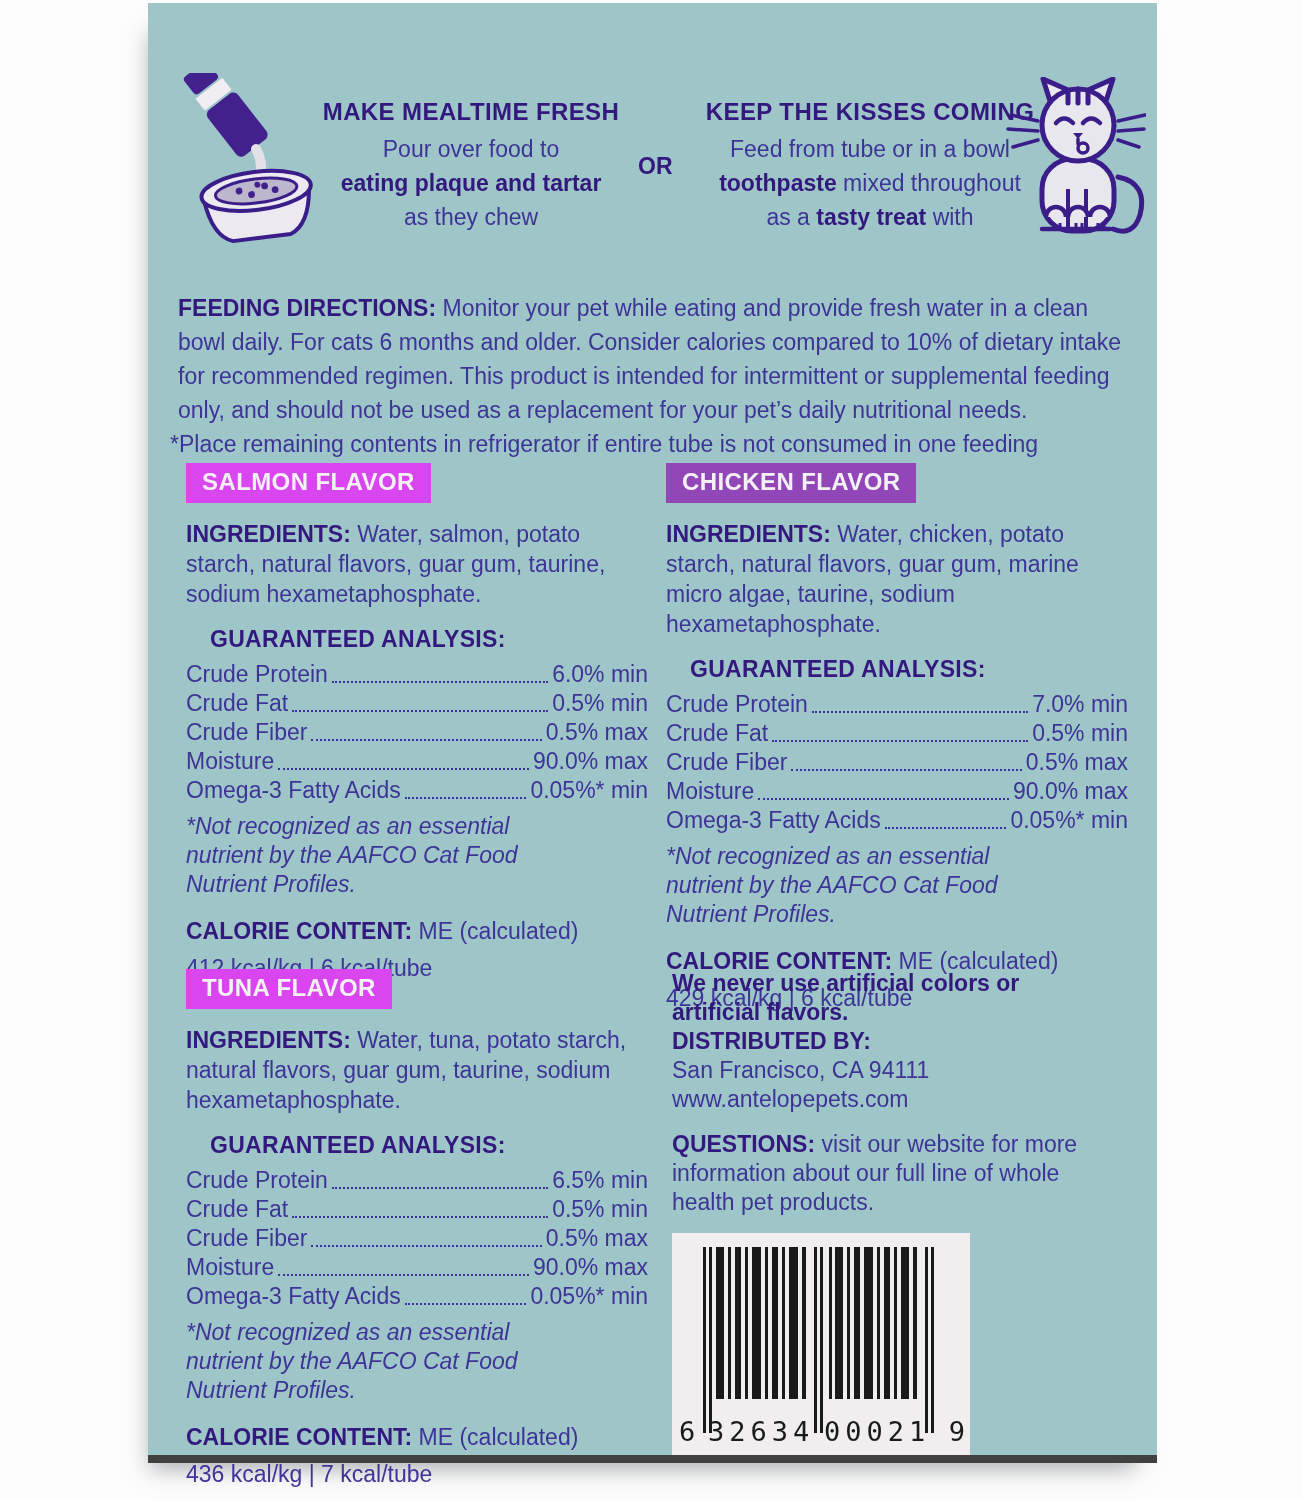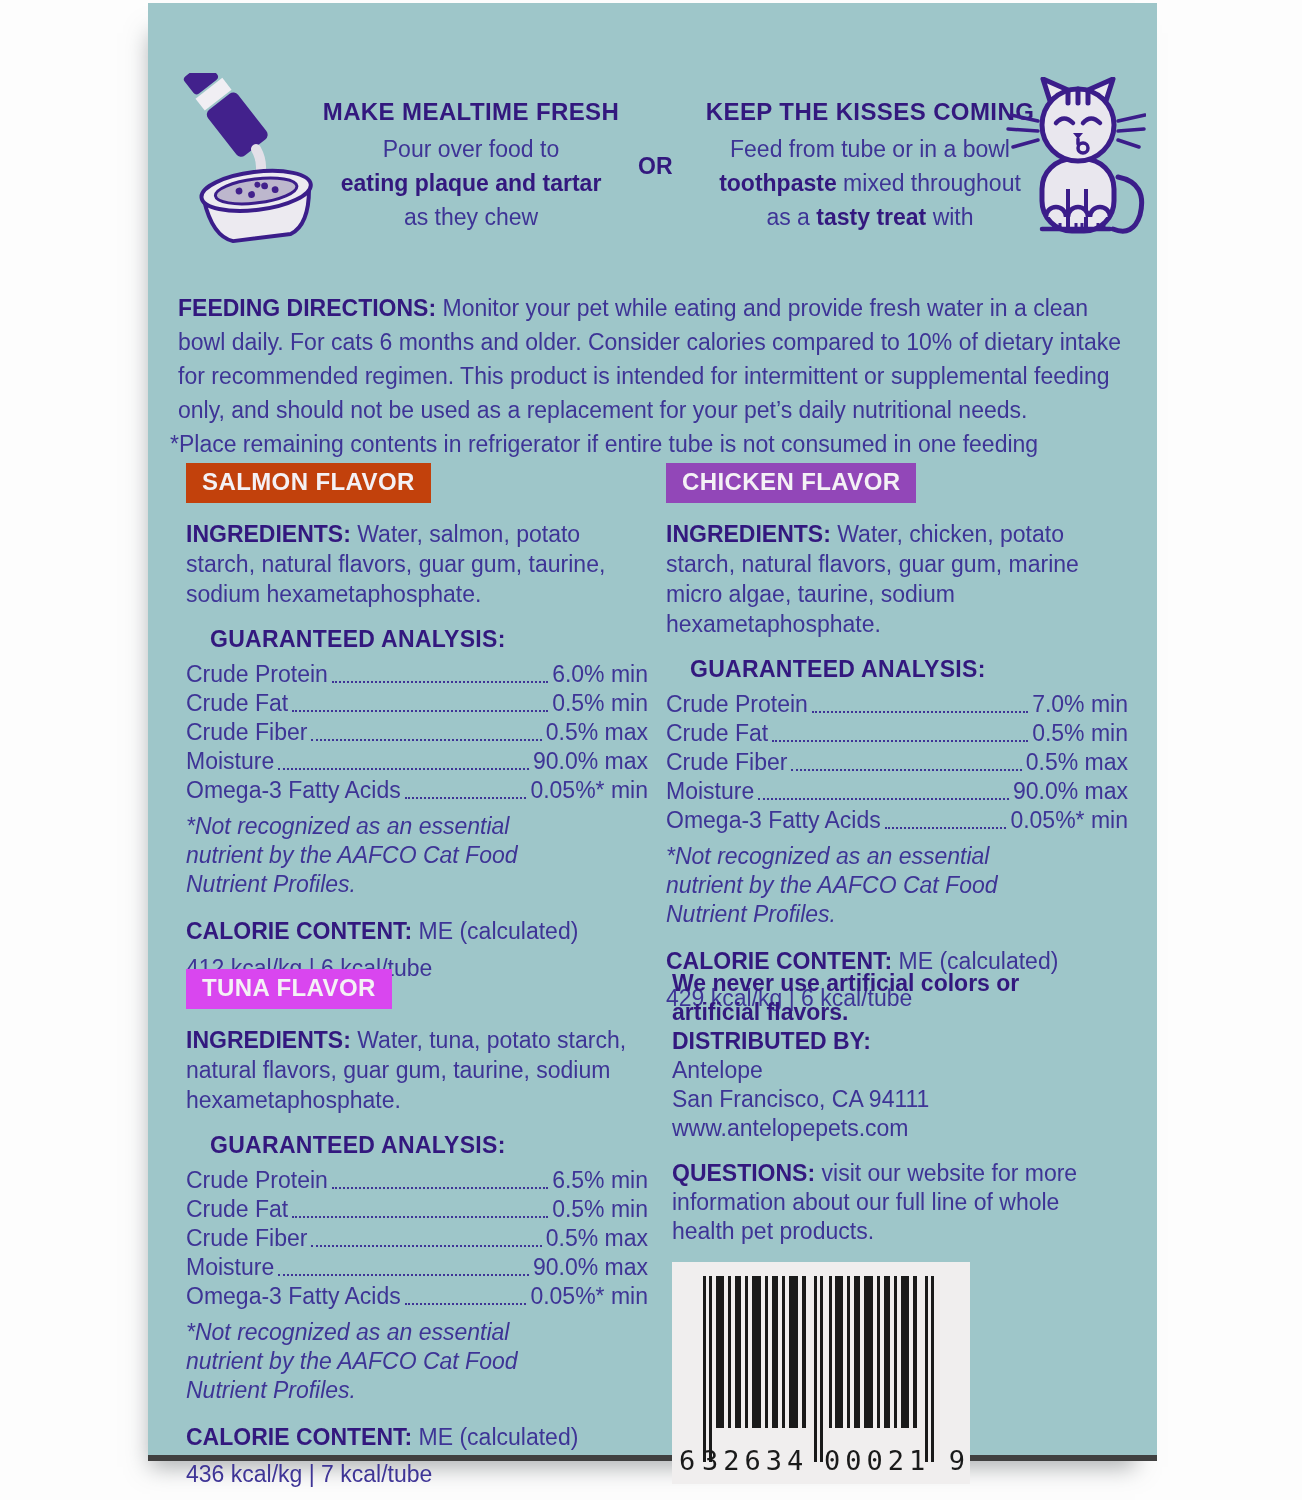--- a/index.html
+++ b/index.html
@@ -5,21 +5,21 @@
   html,body{margin:0;padding:0;}
   body{
     width:1302px;height:1500px;background:#fdfdfd;
     font-family:"Liberation Sans", sans-serif;
     -webkit-font-smoothing:antialiased;
   }
   .stage{position:relative;width:1302px;height:1500px;overflow:hidden;}
   .package{
     position:absolute;left:148px;top:3px;width:1009px;height:1452px;
     background:#9ec6c9;
-    border-bottom:6px solid #404040;
+    border-bottom:8px solid #404040;
     box-shadow:-10px 18px 22px -12px rgba(90,95,100,.5);
   }
   
   .top-text{
     position:absolute;text-align:center;
     color:#3e3496;font-size:23px;line-height:34px;
   }
   .top-text.left{left:158px;top:92px;width:330px;}
   .top-text.right{left:552px;top:92px;width:340px;}
   .top-title{font-size:24px;font-weight:800;color:#33187e;letter-spacing:.4px;margin-bottom:3px;}
@@ -42,21 +42,21 @@
   .feeding-note{margin-left:-8px;}
   
   .flavor{position:absolute;width:462px;color:#3e3496;font-size:23px;}
   #flavor-salmon{left:38px;top:460px;}
   #flavor-chicken{left:518px;top:460px;}
   #flavor-tuna{left:38px;top:966px;}
   .badge{
     display:inline-block;padding:5px 16px 7px;margin:0;
     font-size:24px;font-weight:800;color:#f4f1f5;letter-spacing:.4px;
   }
-  .badge-salmon{background:#c2410c;}
+  .badge-salmon{background:#d946ef;}
   .badge-chicken{background:#9247b8;}
   .badge-tuna{background:#d946ef;}
   .ingredients{margin:16px 0 0;line-height:30px;}
   .ga-title{margin-top:17px;font-weight:800;color:#33187e;letter-spacing:.3px;margin-left:24px;}
   .ga-rows{margin-top:7px;}
   .ga-row{display:flex;align-items:flex-end;line-height:29px;}
   .ga-row .dots{flex:1;border-bottom:2.5px dotted #3e3496;margin:0 4px 6px;}
   .ga-row .val{white-space:nowrap;}
   .footnote{margin-top:7px;font-style:italic;max-width:335px;line-height:29px;}
   .calorie{margin:17px 0 0;line-height:30px;}
@@ -72,21 +72,21 @@
     position:relative;margin-top:16px;width:298px;height:222px;
     background:#f0eeee;
   }
   .barcode svg{position:absolute;left:31px;top:14px;}
   .bc-digit{
     position:absolute;bottom:9px;
     font-family:"DejaVu Sans Mono", monospace;
     font-size:27px;color:#1a1a1a;
   }
   .bc-d1{left:7px;}
-  .bc-d2{left:30px;width:102px;text-align:right;letter-spacing:5px;}
+  .bc-d2{left:36px;width:102px;text-align:right;letter-spacing:5px;}
   .bc-d3{left:152px;width:102px;text-align:center;letter-spacing:5px;}
   .bc-d4{right:5px;}
 </style>
 </head>
 <body>
 
 <div class="stage">
   <div class="package">
 
     <svg class="icon-svg tube-icon" width="165" height="180" viewBox="0 0 165 180">
@@ -256,21 +256,20 @@
           </div>
       </div>
       <div class="footnote">*Not recognized as an essential nutrient by the AAFCO Cat Food Nutrient Profiles.</div>
       <p class="calorie"><span class="label-bold">CALORIE CONTENT:</span><span> ME (calculated)</span></p>
       <div class="calorie-value">436 kcal/kg | 7 kcal/tube</div>
     </section>
 
     <div class="footer-col">
       <div class="claim">We never use artificial colors or artificial flavors.</div>
       <div class="dist-label">DISTRIBUTED BY:</div>
-      <p class="dist-line">Antelope</p>
       <p class="dist-line">San Francisco, CA 94111</p>
       <p class="dist-line">www.antelopepets.com</p>
       <div class="questions"><span class="label-bold">QUESTIONS:</span><span> visit our website for more information about our full line of whole health pet products.</span></div>
 
       <div class="barcode">
         <svg width="236" height="186" viewBox="0 0 236 186">
           <g fill="#1a1a1a">
             <rect x="0" y="0" width="3" height="186"></rect>
               <rect x="6" y="0" width="3" height="186"></rect>
             <rect x="13" y="0" width="8" height="152"></rect>

